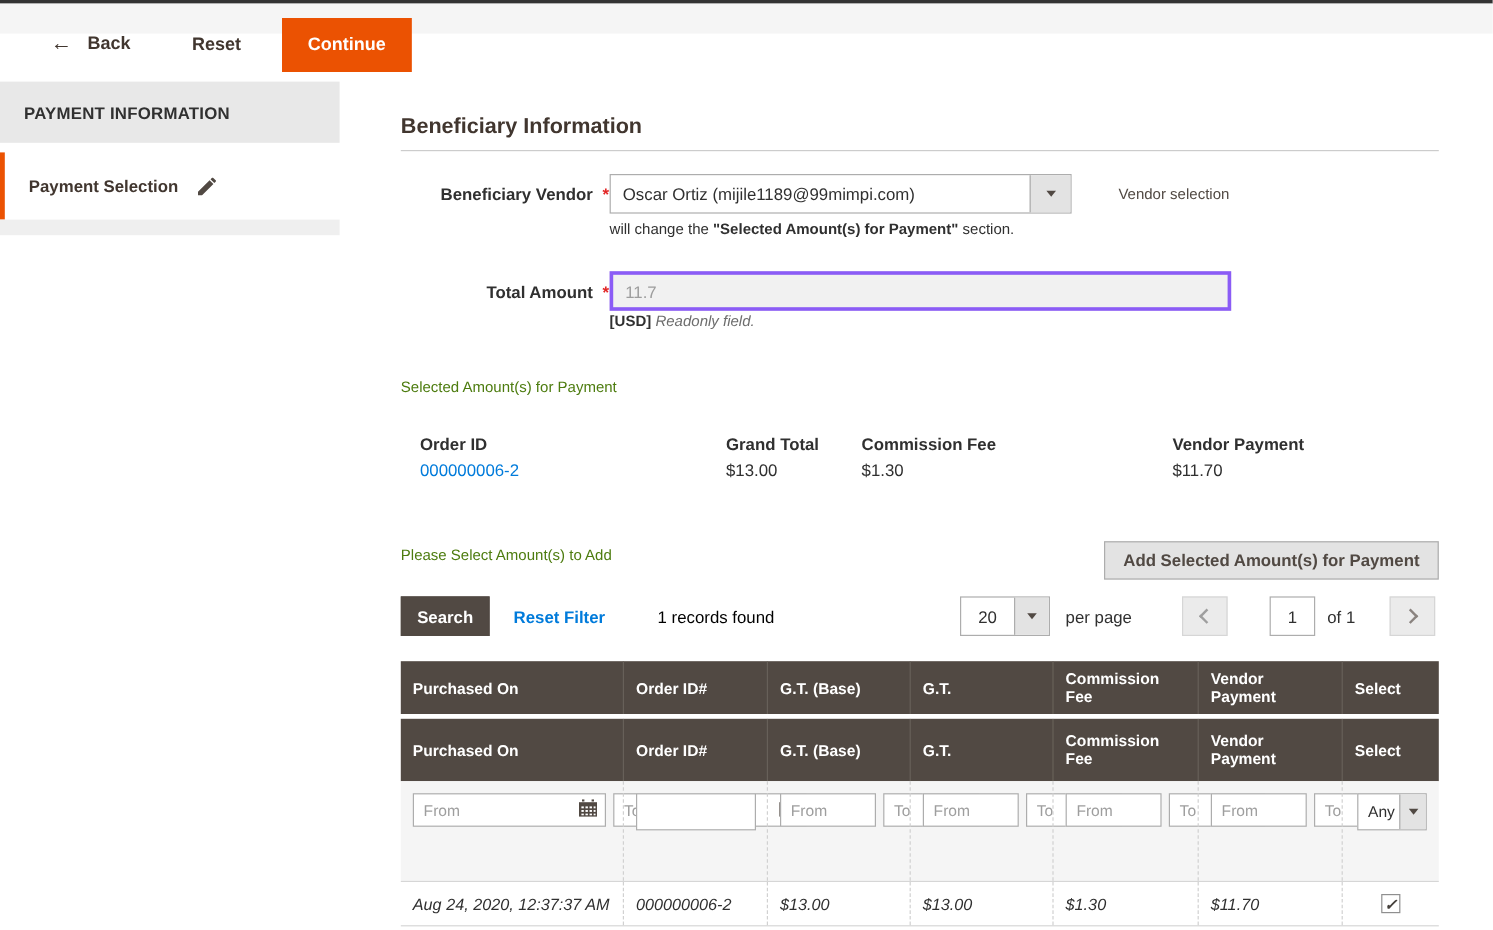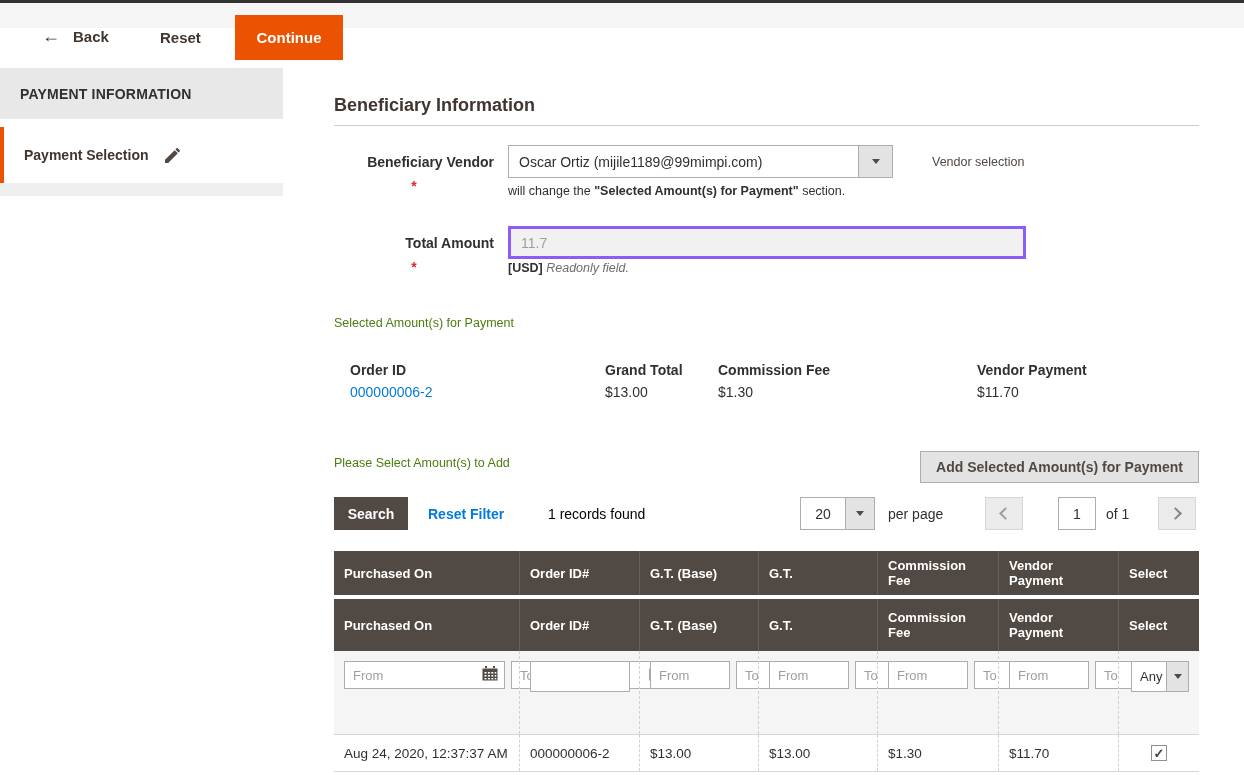--- a/index.html
+++ b/index.html
@@ -28,21 +28,21 @@
     border-left:4px solid #eb5202; display:flex; align-items:center; gap:16px;
     padding-left:20px; font-size:14px; font-weight:600; color:#41362f; cursor:pointer; }
   .side-bottom { left:0; top:183px; width:283px; height:13px; background:#efefef; }
 
   
   .page-title { left:334px; top:95px; font-size:18px; font-weight:600; color:#41362f; }
   .title-rule { left:334px; top:125px; width:865px; height:1px; background:#cccccc; }
 
   
   .frm-label { width:160px; text-align:right; font-weight:600; color:#303030; font-size:14px; }
-  .lbl-row { display:flex; align-items:center; gap:8px;flex-direction:column; }
+  .lbl-row { display:flex; align-items:center; gap:8px; }
   .req { color:#e22626; font-weight:600; }
   .lbl-vendor { left:334px; top:154px; }
   .lbl-total  { left:334px; top:235px; }
 
   .vendor-select { left:508px; top:145px; width:385px; height:33px; background:#fff;
     border:1px solid #adadad; display:flex; align-items:stretch; cursor:pointer; }
   .vendor-select .val { flex:1; padding-left:10px; display:flex; align-items:center;
     font-size:14px; color:#303030; }
   .dd-arrow-box { width:34px; background:#e3e3e3; border-left:1px solid #adadad;
     display:flex; align-items:center; justify-content:center; }
@@ -121,21 +121,21 @@
     background:#fff; font-family:"Liberation Sans", sans-serif; }
   .order-f { width:100px; height:31px; }
   .range-f { width:80px; height:28px; }
   input::placeholder { color:#9e9e9e; opacity:1; }
 
   .any-select { width:62px; height:31px; border:1px solid #adadad; background:#fff;
     display:flex; align-items:stretch; cursor:pointer; align-self:flex-start; margin-left:2px; }
   .any-select .val { flex:1; display:flex; align-items:center; padding-left:8px; font-size:13px; }
   .any-select .dd-arrow-box { width:22px; }
 
-  .gdata { background:#fff; height:38px; border-bottom:1px solid #d6d6d6; border-top:1px solid #d6d6d6; }
+  .gdata { background:#fff; height:38px; border-bottom:1px solid #d6d6d6; border-top:1px solid #d6d6d6;font-style:italic; }
   .gdata .gcell { display:flex; align-items:center; padding-left:10px; font-size:13.5px; color:#303030; }
   .gdata .gcell.center { justify-content:center; padding-left:0; }
 
   .checkbox { width:16px; height:16px; border:1px solid #8f8f8f; background:#fff;
     display:flex; align-items:center; justify-content:center; cursor:pointer;
     font-size:13px; font-weight:700; color:#45403b; line-height:1; }
 
   .cal-icon { flex:none; }
   .pencil-icon { display:flex; }
 </style>

